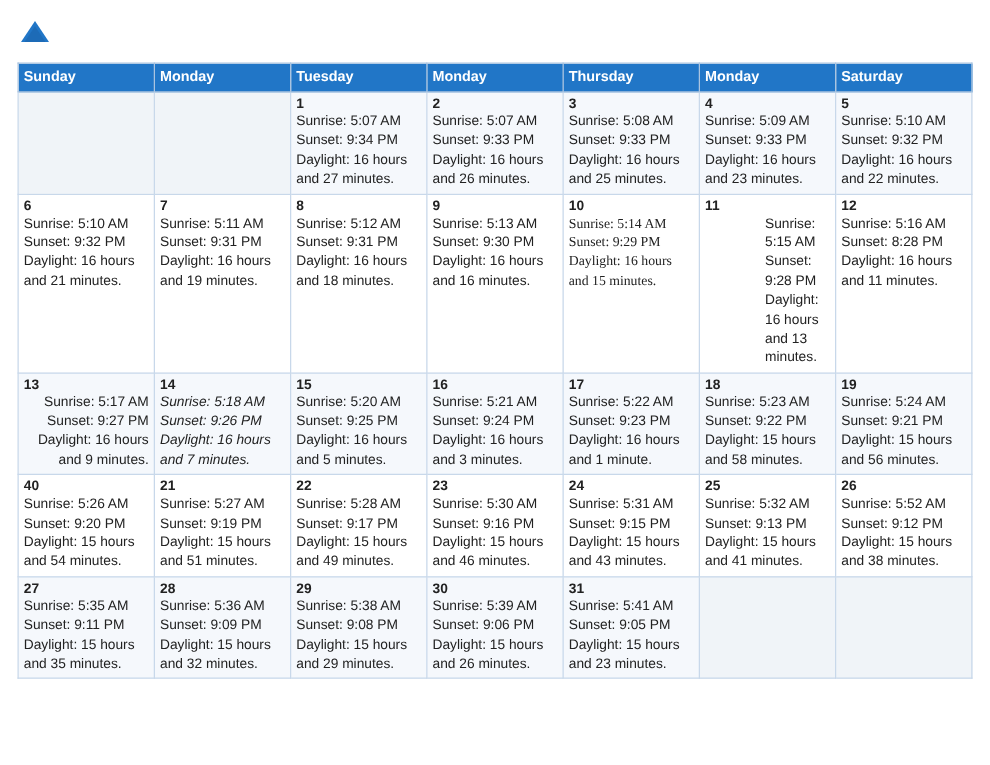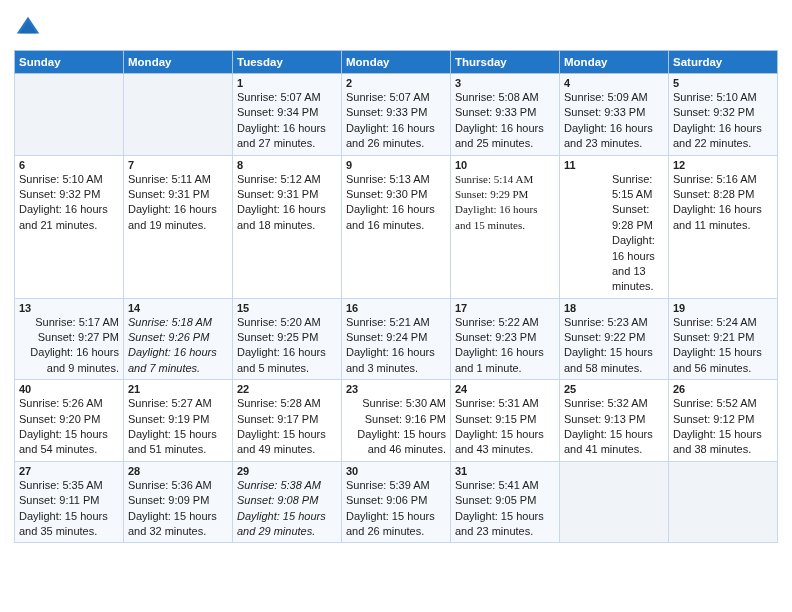--- a/index.html
+++ b/index.html
@@ -296,21 +296,21 @@
           </td>
           <td>
             <span class="day-num">22</span>
             <div class="day-info" style="white-space: pre-line;">Sunrise: 5:28 AM
 Sunset: 9:17 PM
 Daylight: 15 hours
 and 49 minutes.</div>
           </td>
           <td>
             <span class="day-num">23</span>
-            <div class="day-info" style="white-space: pre-line; text-align: right;">Sunrise: 5:30 AM
+            <div class="day-info" style="white-space: pre-line;">Sunrise: 5:30 AM
 Sunset: 9:16 PM
 Daylight: 15 hours
 and 46 minutes.</div>
           </td>
           <td>
             <span class="day-num">24</span>
             <div class="day-info" style="white-space: pre-line;">Sunrise: 5:31 AM
 Sunset: 9:15 PM
 Daylight: 15 hours
 and 43 minutes.</div>
@@ -340,21 +340,21 @@
           </td>
           <td>
             <span class="day-num">28</span>
             <div class="day-info" style="white-space: pre-line;">Sunrise: 5:36 AM
 Sunset: 9:09 PM
 Daylight: 15 hours
 and 32 minutes.</div>
           </td>
           <td>
             <span class="day-num">29</span>
-            <div class="day-info" style="white-space: pre-line; font-style: italic;">Sunrise: 5:38 AM
+            <div class="day-info" style="white-space: pre-line;">Sunrise: 5:38 AM
 Sunset: 9:08 PM
 Daylight: 15 hours
 and 29 minutes.</div>
           </td>
           <td>
             <span class="day-num">30</span>
             <div class="day-info" style="white-space: pre-line;">Sunrise: 5:39 AM
 Sunset: 9:06 PM
 Daylight: 15 hours
 and 26 minutes.</div>

